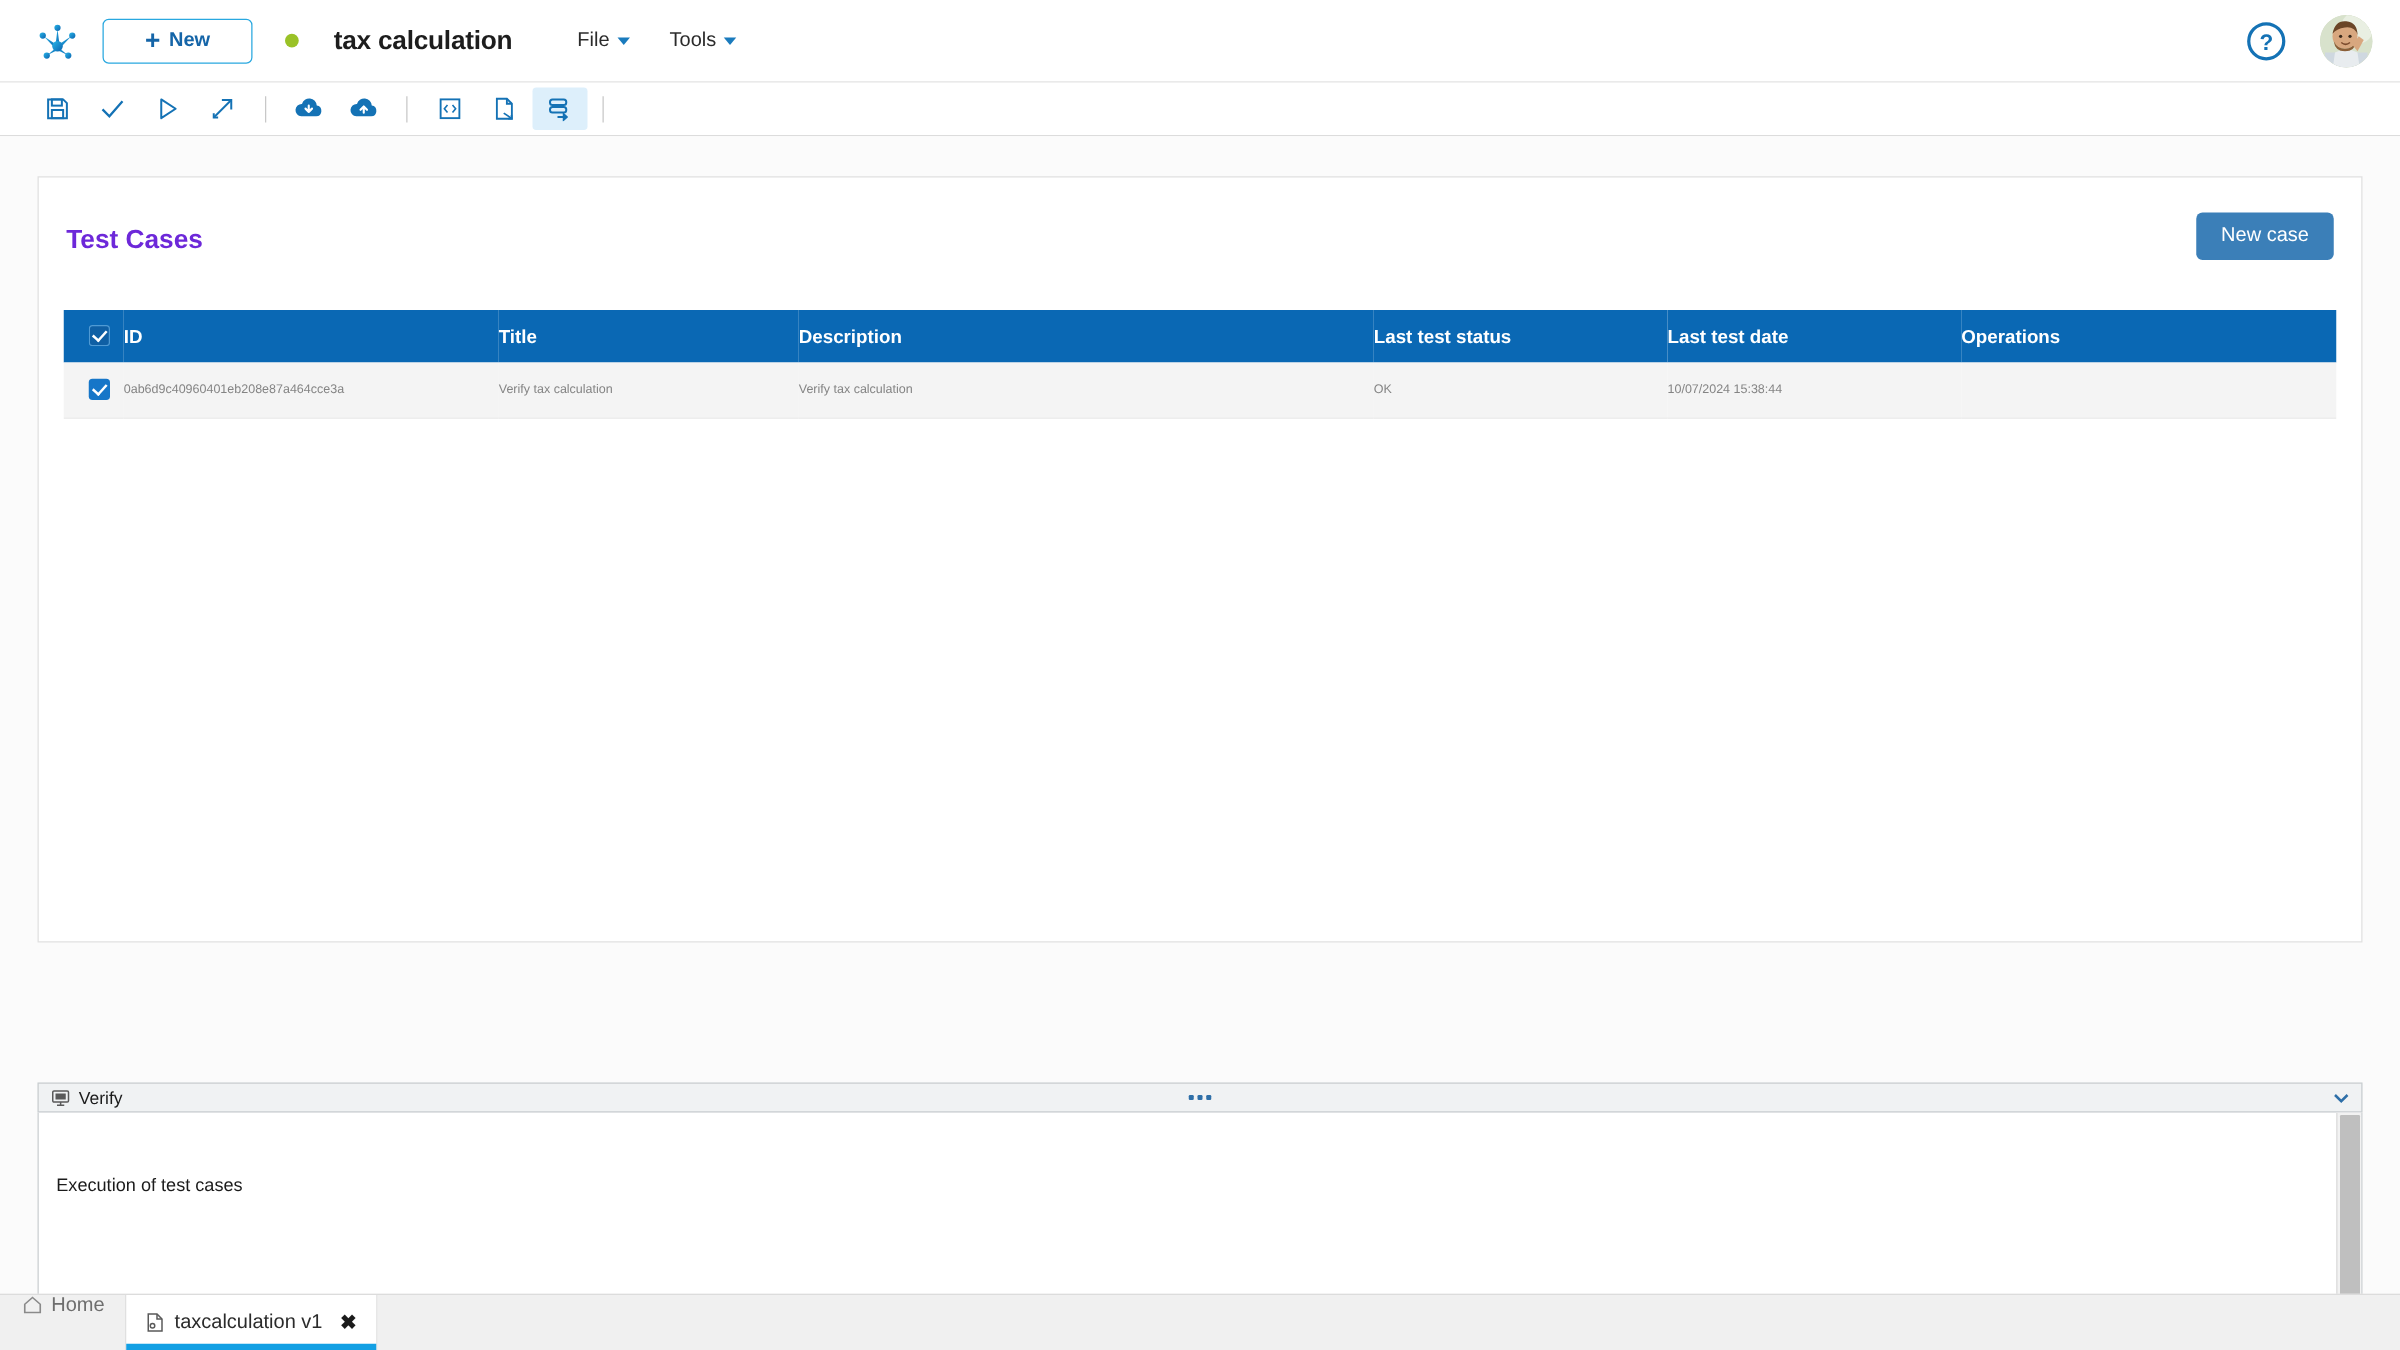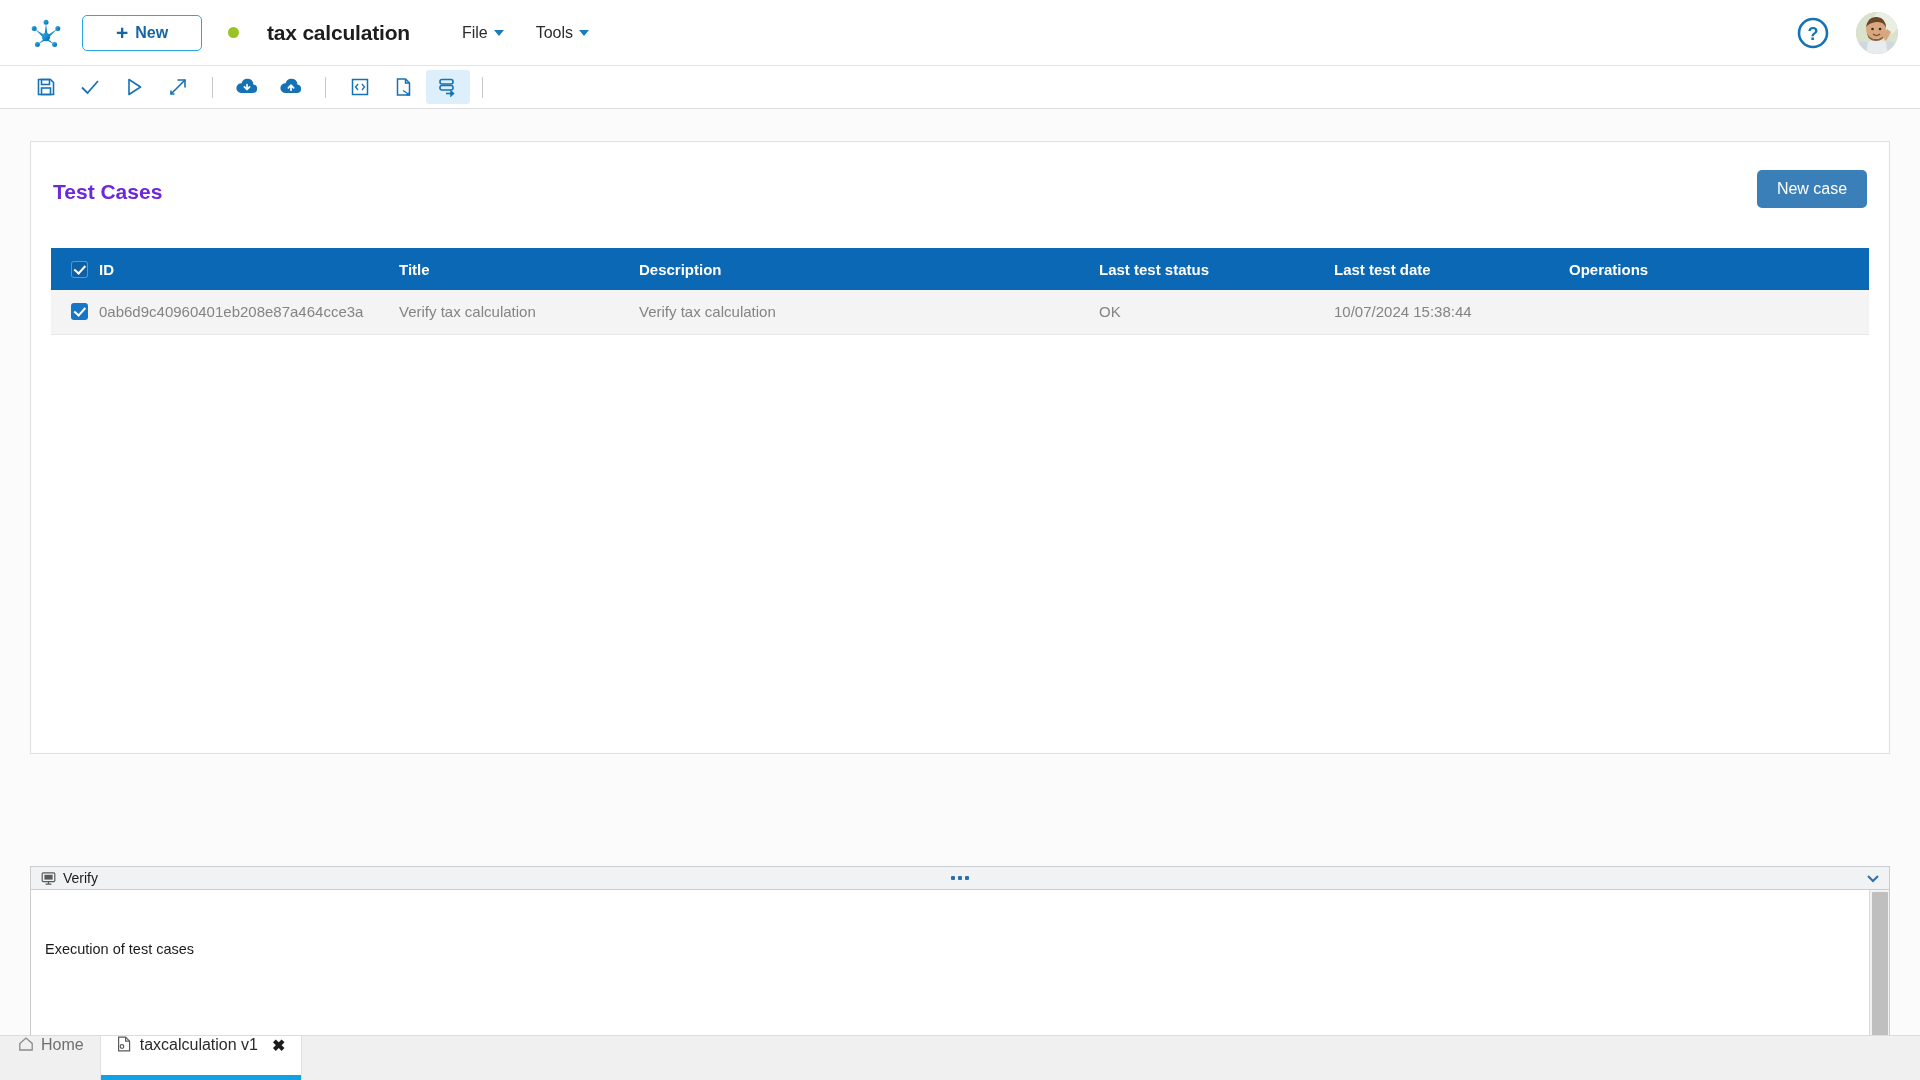--- a/index.html
+++ b/index.html
@@ -116,21 +116,21 @@
   table.cases thead th {
     background: #0a68b4; color: #ffffff;
     font-size: 15px; font-weight: bold;
     text-align: left;
     padding: 12px 0;
     height: 42px;
     white-space: nowrap;
   }
   table.cases tbody td {
     background: #f4f4f4; color: #848484;
-    font-size: 15px; padding: 12px 0; height: 44px;
+    font-size: 10px; padding: 12px 0; height: 44px;
     border-bottom: 1px solid #e8e8e8;
   }
   .col-check { width: 48px; padding-left: 20px !important; }
   .col-id    { width: 300px; }
   .col-title { width: 240px; }
   .col-desc  { width: 460px; }
   .col-stat  { width: 235px; }
   .col-date  { width: 235px; }
 
   .cbx {
@@ -218,21 +218,21 @@
     background: #f0f0f0;
     border-top: 1px solid #dcdcdc;
     display: flex; align-items: stretch;
   }
   .tab-home {
     display: flex; align-items: flex-start; gap: 7px;
     padding: 0 16px 0 18px;
     font-size: 16px; color: #6e6e6e; cursor: pointer;
   }
   .tab-doc {
-    display: flex; gap: 8px;
+    display: flex; align-items: center; gap: 8px;
     padding: 0 16px;
     background: #ffffff;
     font-size: 16px; color: #2b2b2b; cursor: pointer;
     position: relative;
     border-left: 1px solid #e0e0e0;
     border-right: 1px solid #e0e0e0;
   }
   .tab-doc::after {
     content: ""; position: absolute; left: 0; right: 0; bottom: 0;
     height: 5px; background: #13a0e4;

